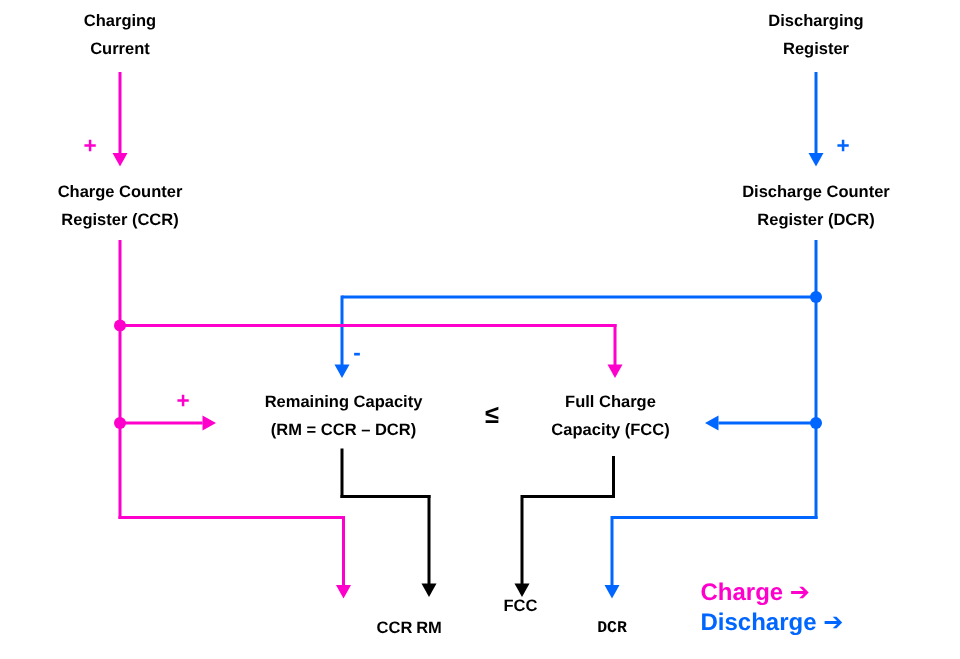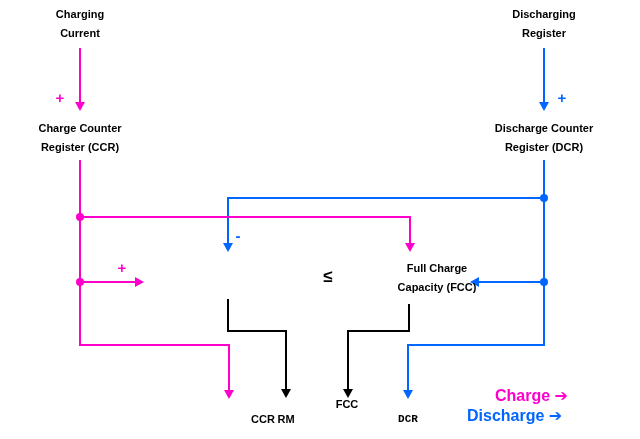--- a/index.html
+++ b/index.html
@@ -84,35 +84,37 @@
   <div class="seg charge" style="left:409px;top:216px;width:2px;height:28px;"></div>
   <div class="arrow-down charge" style="left:405px;top:243px;"></div>
   <div class="dot charge" style="left:76px;top:278px;"></div>
   <div class="seg charge" style="left:80px;top:281px;width:55px;height:2px;"></div>
   <div class="arrow-right charge" style="left:135px;top:277px;"></div>
   <div class="sign t-charge" style="left:114px;top:260px;width:16px;">+</div>
   <div class="seg charge" style="left:79px;top:344px;width:151px;height:2px;"></div>
   <div class="seg charge" style="left:228px;top:344px;width:2px;height:47px;"></div>
   <div class="arrow-down charge" style="left:224px;top:390px;"></div>
 
+  <div class="lbl" style="left:134px;top:259px;width:190px;">Remaining Capacity
+(RM = CCR – DCR)</div>
   <div class="lbl" style="left:316px;top:267px;width:24px;font-size:17px;">≤</div>
-  <div class="lbl" style="left:342px;top:259px;width:130px;margin-left:30px;">Full Charge
+  <div class="lbl" style="left:342px;top:259px;width:130px;">Full Charge
 Capacity (FCC)</div>
 
   <div class="seg black" style="left:227px;top:299px;width:2px;height:33px;"></div>
   <div class="seg black" style="left:227px;top:330px;width:60px;height:2px;"></div>
   <div class="seg black" style="left:285px;top:330px;width:2px;height:60px;"></div>
   <div class="arrow-down black" style="left:281px;top:389px;"></div>
 
   <div class="seg black" style="left:408px;top:304px;width:2px;height:28px;"></div>
   <div class="seg black" style="left:348px;top:330px;width:62px;height:2px;"></div>
   <div class="seg black" style="left:347px;top:330px;width:2px;height:60px;"></div>
   <div class="arrow-down black" style="left:343px;top:389px;"></div>
 
   <div class="lbl" style="left:203px;top:410px;width:50px;margin-left:35px;">CCR</div>
   <div class="lbl" style="left:264px;top:410px;width:44px;">RM</div>
   <div class="lbl" style="left:322px;top:395px;width:50px;">FCC</div>
   <div class="lbl" style="left:383px;top:410px;width:50px;font-family:Liberation Mono, monospace;">DCR</div>
 
-  <div class="legend-item t-charge" style="left:467px;top:386px;margin-left:28px;">Charge ➔</div>
+  <div class="legend-item t-charge" style="left:467px;top:386px;">Charge ➔</div>
   <div class="legend-item t-discharge" style="left:467px;top:406px;">Discharge ➔</div>
 
 </div>
 
 </body></html>

